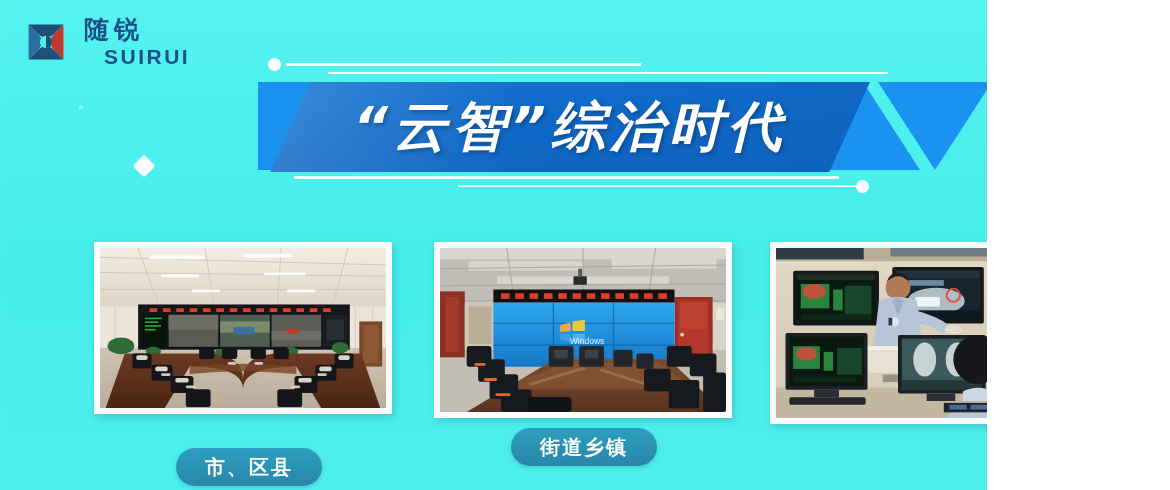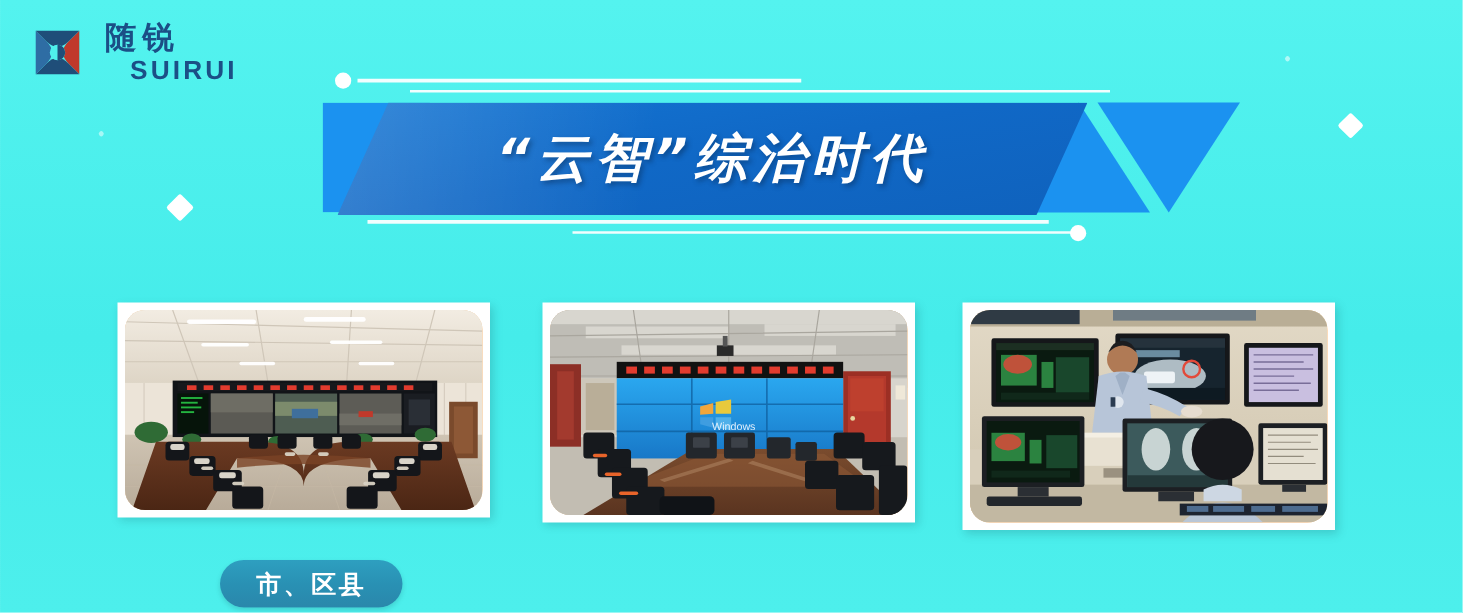--- a/index.html
+++ b/index.html
@@ -5,21 +5,21 @@
   html, body {
     margin: 0;
     padding: 0;
     background: #fff;
   }
   body {
     font-family: "Liberation Sans", "DejaVu Sans", sans-serif;
   }
   #slide {
     position: relative;
-    width: 1170px;
+    width: 987px;
     height: 490px;
     overflow: hidden;
     background: #4ff0ec;
     background-image:
       linear-gradient(90deg, rgba(255,255,255,0.045) 0 1px, rgba(0,0,0,0) 1px 9px),
       linear-gradient(180deg, #54f3ef 0%, #45ecea 55%, #4defec 100%);
   }
 
   
   .logo-wrap {
@@ -131,21 +131,21 @@
   .banner-title {
     position: absolute;
     left: 12px;
     top: 26px;
     width: 600px;
     height: 90px;
     display: flex;
     align-items: center;
     justify-content: center;
     color: #ffffff;
-    font-size: 42px;
+    font-size: 54px;
     font-weight: bold;
     letter-spacing: 5px;
     font-style: italic;
     font-family: "DejaVu Sans", "Liberation Sans", sans-serif;
     text-shadow: 2px 2px 4px rgba(6,40,80,.45);
     white-space: nowrap;
   }
 
   
   .cards {
@@ -160,22 +160,21 @@
     background: #ffffff;
     padding: 6px;
     box-shadow: 2px 3px 7px rgba(20,80,90,.22);
     box-sizing: border-box;
   }
   .photo {
     width: 100%;
     height: 100%;
     overflow: hidden;
     position: relative;
-    background: #fdba74;
-    border-radius: 16px;
+    background: #0369a1;
   }
   .photo svg { display: block; width: 100%; height: 100%; }
 
   
   .label {
     position: absolute;
     height: 38px;
     border-radius: 19px;
     background: linear-gradient(180deg, #2e9fc0 0%, #2991b4 50%, #2a87ab 100%);
     color: #ffffff;
@@ -578,14 +577,17 @@
             <rect x="262" y="166" width="30" height="5"></rect>
           </g>
         </svg>
       </div>
     </div>
   </div>
 
   <div class="label" style="left:176px; top:448px; width:146px;">
     <span>市、区县</span>
   </div>
+  <div class="label" style="left:511px; top:428px; width:146px;">
+    <span>街道乡镇</span>
+  </div>
 
 </div>
 
 </body></html>

